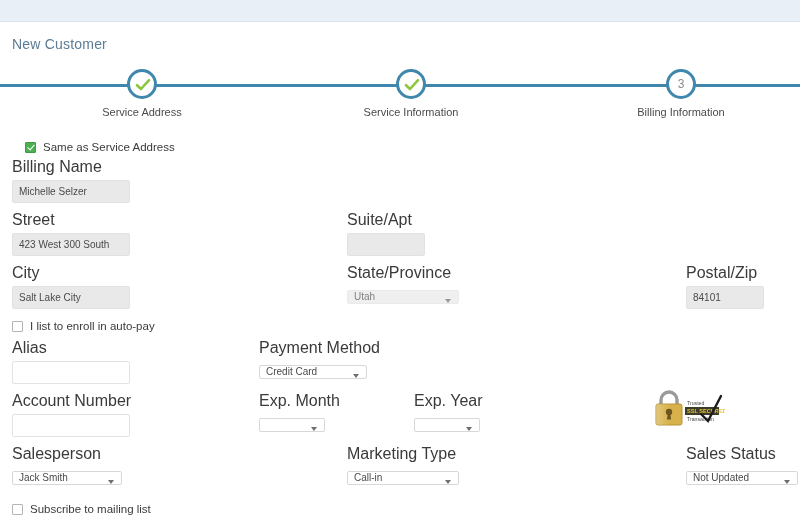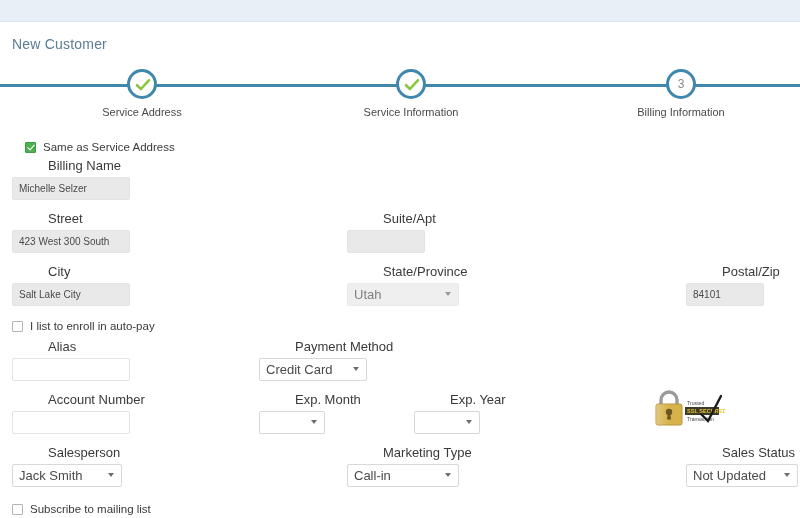--- a/index.html
+++ b/index.html
@@ -56,24 +56,23 @@
     white-space: nowrap;
   }
 
   
   .form { position: absolute; left: 0; top: 132px; width: 800px; }
 
   .field { position: absolute; top: 0; }
 
   label.lbl {
     display: block;
-    font-size: 13px; color: #3a3a3a;
+    font-size: 16px; color: #3a3a3a;
     margin-bottom: 4px;
     white-space: nowrap;
-    margin-left: 36px;
   }
 
   input.txt {
     display: block;
     height: 23px; width: 118px;
     font-size: 10px; color: #333;
     padding: 0 6px;
     border: 1px solid #e3e3e3;
     background: #ffffff;
     border-radius: 2px;
@@ -82,22 +81,22 @@
   input.txt.readonly,
   select.sel.readonly {
     background: #e9e9e9;
     border: 1px solid #e2e2e2;
     color: #4a4a4a;
   }
   input.txt.readonly::placeholder { color: #9b9b9b; }
 
   select.sel {
     display: block;
-    height: 23px; width: 108px;
-    font-size: 13px; color: #4a4a4a;
+    height: 14px; width: 108px;
+    font-size: 10px; color: #4a4a4a;
     padding: 0 4px 0 6px;
     border: 1px solid #d8d8d8;
     background: #ffffff;
     border-radius: 2px;
     font-family: "Liberation Sans", sans-serif;
     appearance: none; -webkit-appearance: none; -moz-appearance: none;
   }
   .selwrap { position: relative; display: inline-block; }
   .chev {
     position: absolute; right: 8px; top: 9px;

